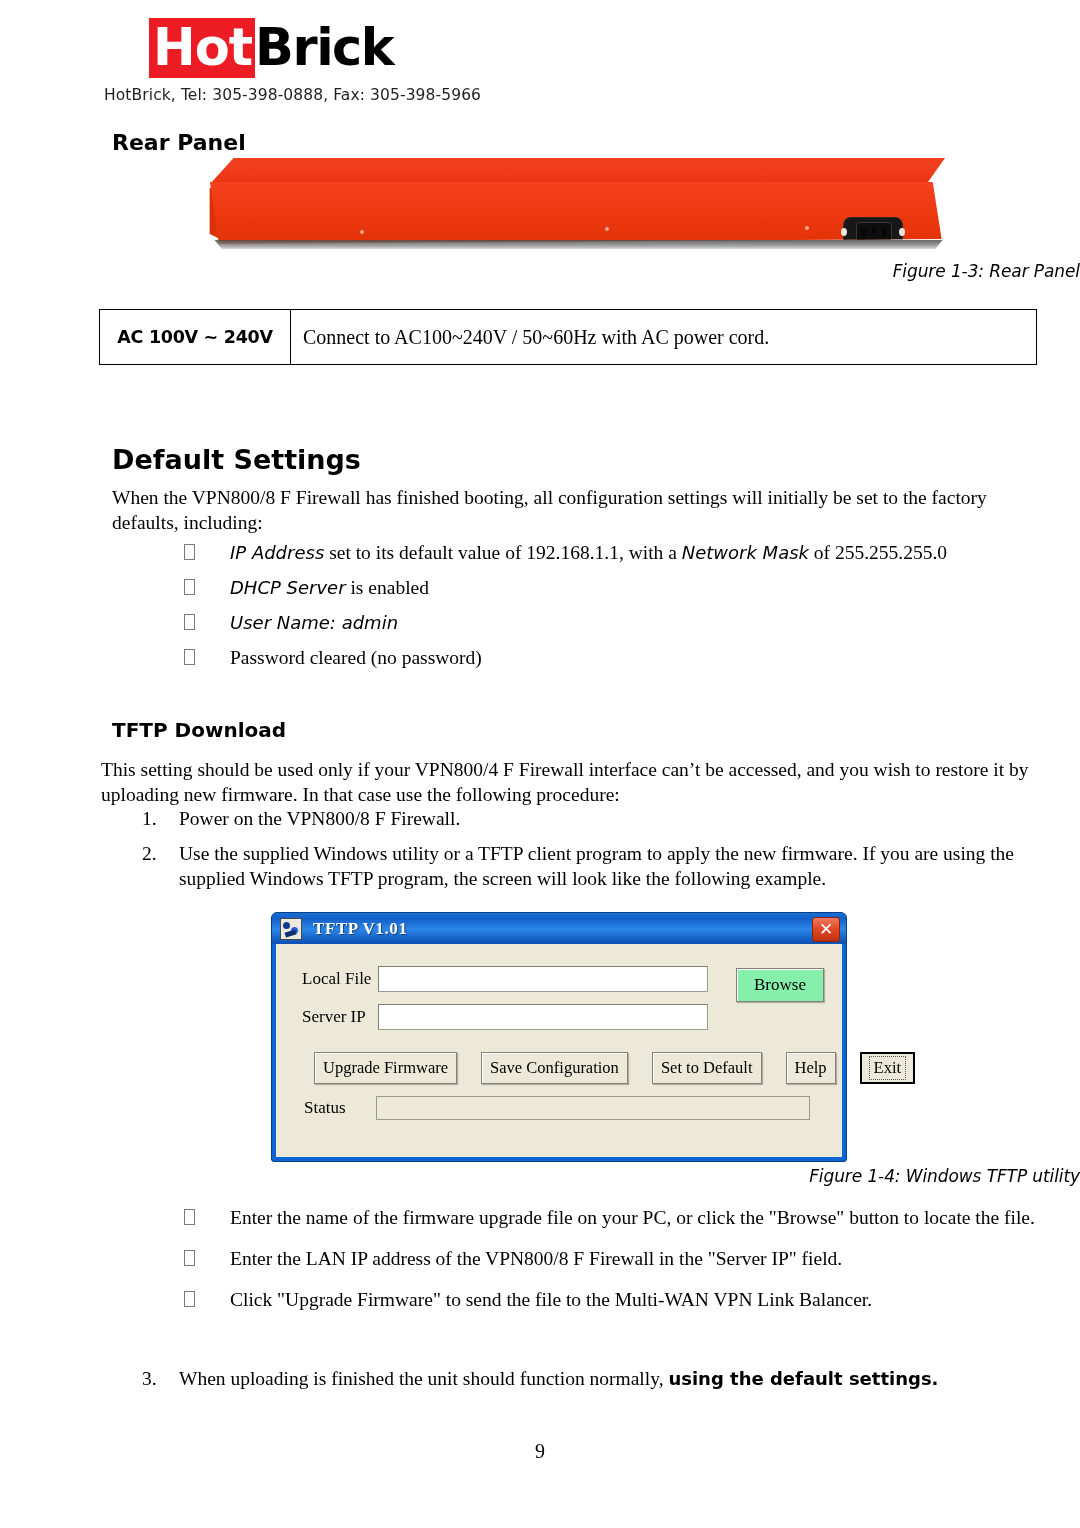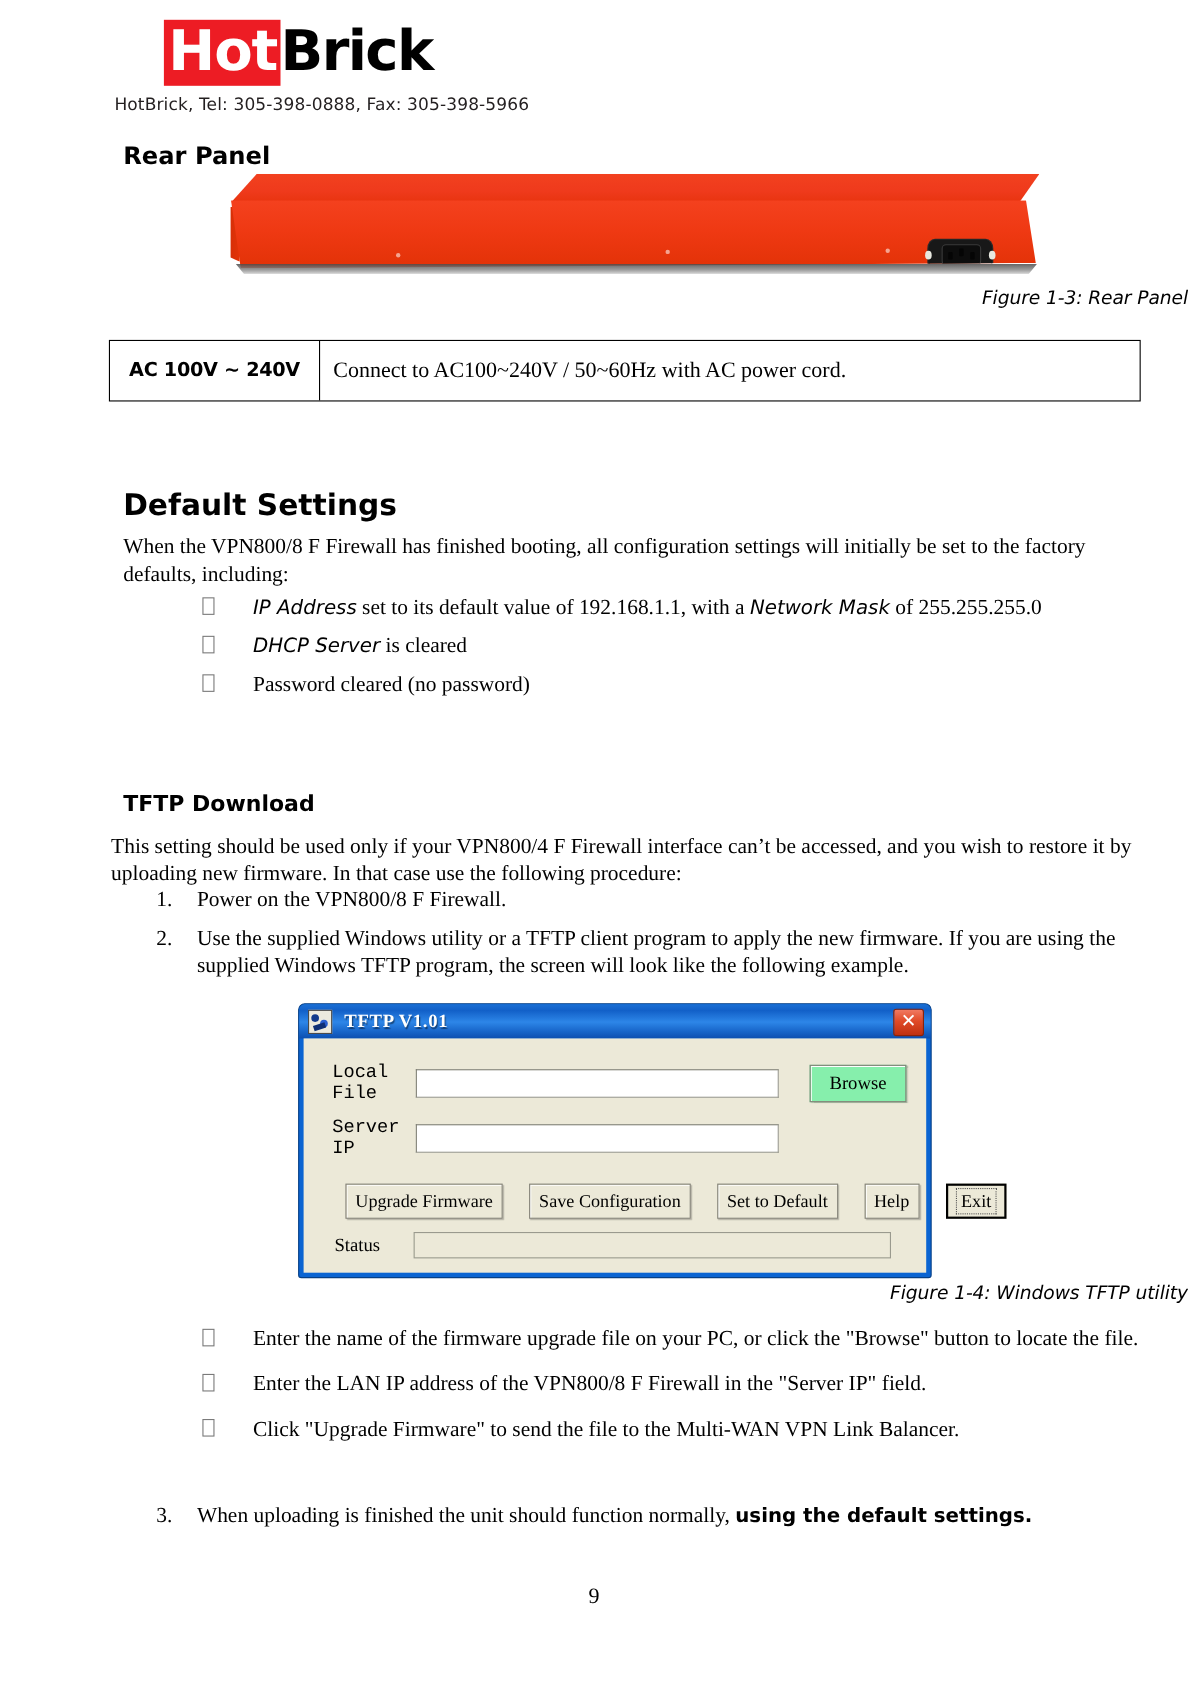--- a/index.html
+++ b/index.html
@@ -355,21 +355,21 @@
     position: relative;
   }
   .field-row {
     display: flex;
     align-items: center;
     margin-bottom: 12px;
   }
   .field-label {
     width: 84px;
     flex: 0 0 84px;
-    font-family: Liberation Mono, monospace;
+    font-family: Liberation Serif, serif;
     font-size: 17px;
     color: #000;
     padding-left: 8px;
     box-sizing: border-box;
   }
   .text-input {
     height: 26px;
     background: #ffffff;
     border: 1px solid #9a9a8e;
     border-top-color: #7e7e72;
@@ -505,21 +505,25 @@
   <div class="h-section" id="default-settings-heading">Default Settings</div>
   <div class="body-p" id="intro-paragraph">When the VPN800/8 F Firewall has finished booting, all configuration settings will initially be set to the factory defaults, including:</div>
 
   <div class="bullet-list" id="default-bullets">
     <div class="bullet-item">
       <span class="bullet-glyph"></span>
       <span class="bullet-text"><span class="it">IP Address</span><span> set to its default value of 192.168.1.1, with a </span><span class="it">Network Mask</span><span> of 255.255.255.0</span></span>
     </div>
     <div class="bullet-item">
       <span class="bullet-glyph"></span>
-      <span class="bullet-text"><span class="it">DHCP Server</span><span> is cleared</span></span>
+      <span class="bullet-text"><span class="it">DHCP Server</span><span> is enabled</span></span>
+    </div>
+    <div class="bullet-item">
+      <span class="bullet-glyph"></span>
+      <span class="bullet-text"><span class="it">User Name: admin</span></span>
     </div>
     <div class="bullet-item">
       <span class="bullet-glyph"></span>
       <span class="bullet-text">Password cleared (no password)</span>
     </div>
   </div>
 
   <div class="h-section" id="tftp-download-heading">TFTP Download</div>
   <div class="body-p" id="tftp-paragraph">This setting should be used only if your VPN800/4 F Firewall interface can’t be accessed, and you wish to restore it by uploading new firmware.  In that case use the following procedure:</div>
 

